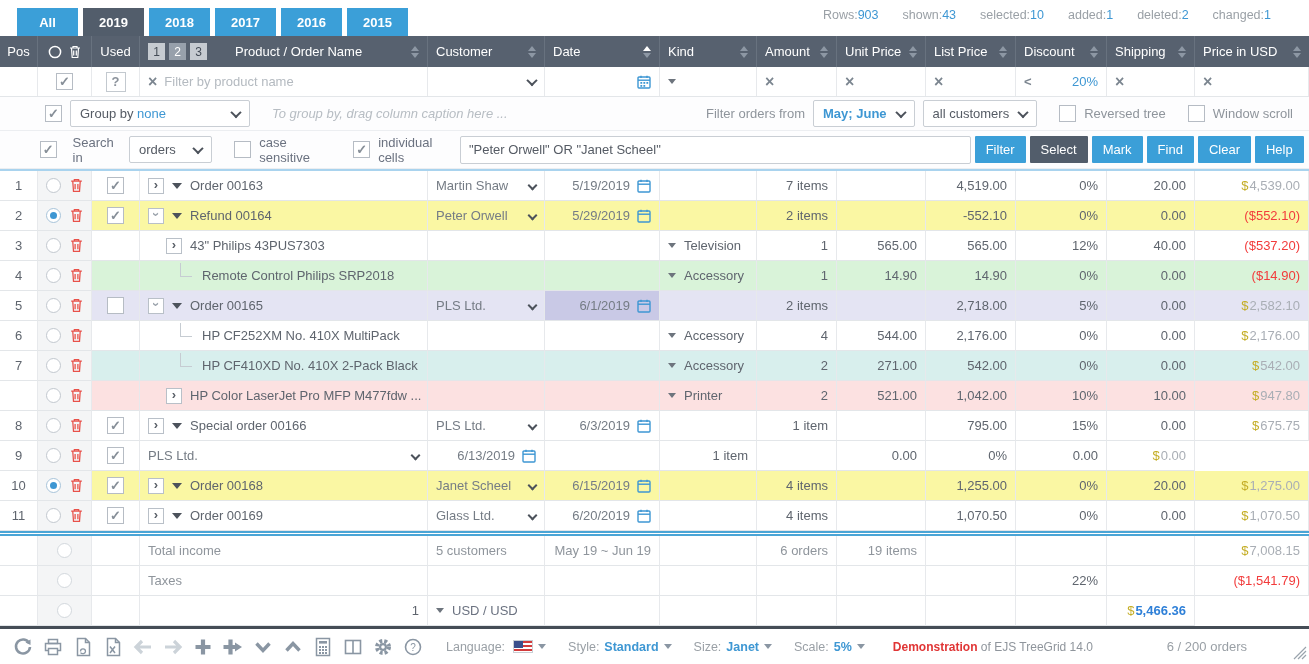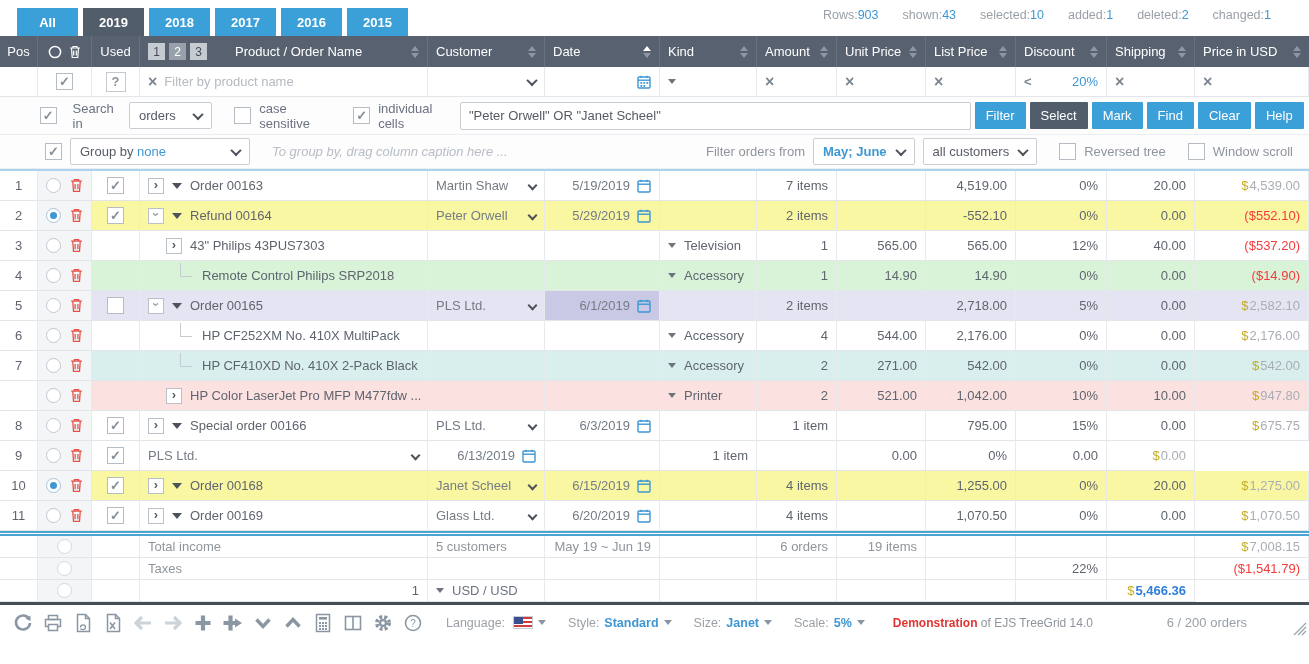--- a/index.html
+++ b/index.html
@@ -86,21 +86,21 @@
   .car { width:0; height:0; border-left:5px solid transparent; border-right:5px solid transparent; border-top:6px solid #4c525b; margin-right:8px; flex:none; }
   .ind2 { padding-left:26px; }
   .lbr { width:12px; height:14px; border-left:1px solid #c6ccd2; border-bottom:1px solid #c6ccd2; margin:-12px 10px 0 0; flex:none; }
   .kt { width:0;height:0;border-left:4px solid transparent;border-right:4px solid transparent;border-top:5px solid #6d747d; margin-right:8px; flex:none; }
   .cchev { margin-left:auto; width:7px; height:7px; border-right:2px solid #4c525b; border-bottom:2px solid #4c525b; transform:rotate(45deg); }
   .dtxt { color:#757c85; }
   .cal { margin-left:7px; flex:none; }
 
   
   .sep { height:5px; border-top:2px solid #4aa5d6; border-bottom:2px solid #4aa5d6; background:#fff; }
-  .fr { height:22px; }
+  .fr { height:30px; }
   .fr .c { border-bottom:1px solid #e3e6e9; color:#8f959c; }
   .fcirc { width:15px; height:15px; border-radius:50%; border:1.5px solid #d3d8dd; background:#fff; flex:none; }
   .darkbar { height:3px; background:#454d56; }
 
   
   .status { height:35px; display:flex; align-items:center; padding:0 10px 0 8px; gap:0; position:relative; background:#fff; }
   .sic { width:30px; display:flex; align-items:center; justify-content:center; cursor:pointer; flex:none; }
   .slbl { color:#9aa0a6; font-size:12.5px; }
   .sval { color:#3e97d3; font-size:12.5px; font-weight:bold; }
   .sdrop { width:0;height:0;border-left:4px solid transparent;border-right:4px solid transparent;border-top:5px solid #8a96a3; margin-left:5px; }
@@ -272,20 +272,52 @@
         <span class="blue" style="margin-left:auto">20%</span>
       </div>
     <div class="c">
         <span class="xic">×</span>
       </div>
     <div class="c">
         <span class="xic">×</span>
       </div>
   </div>
 
+  <div class="trow grow">
+    <span style="width:45px"></span>
+    <span class="cb on"></span>
+    <span class="gap8"></span>
+    <span class="dd" style="width:180px">
+      <span><span>Group by</span> <span class="blue">none</span></span>
+      <span class="chev" style="margin-left:auto"></span>
+    </span>
+    <span class="gap22"></span>
+    <span class="hint">To group by, drag column caption here ...</span>
+    <span style="margin-left:auto" class="lbl">Filter orders from</span>
+    <span class="gap8"></span>
+    <span class="dd">
+        <span class="blue" style="font-weight:bold">May; June</span>
+        <span class="chev"></span>
+      </span>
+    <span class="gap8"></span>
+    <span class="dd">
+        <span>all customers</span>
+        <span class="chev"></span>
+      </span>
+    <span class="gap22"></span>
+    <span class="cb"></span>
+    <span class="gap8"></span>
+    <span class="lbl">Reversed tree</span>
+    <span class="gap22"></span>
+    <span class="cb"></span>
+    <span class="gap8"></span>
+    <span class="lbl">Window scroll</span>
+    <span style="width:16px"></span>
+  </div>
+
   <div class="trow srow">
     <span style="width:45px"></span>
     <span class="cb on"></span>
     <span class="gap16"></span>
     <span class="lbl" style="color:#6b7280">Search in</span>
     <span class="gap8"></span>
     <span class="dd" style="width:92px">
         <span>orders</span>
         <span class="chev" style="margin-left:auto"></span>
       </span>
@@ -299,52 +331,20 @@
     <span class="lbl" style="color:#6b7280">individual cells</span>
     <span class="gap8"></span>
     <input class="sinput" value="&quot;Peter Orwell&quot; OR &quot;Janet Scheel&quot;" style="">
     <button class="btn">Filter</button>
     <button class="btn dark">Select</button>
     <button class="btn">Mark</button>
     <button class="btn">Find</button>
     <button class="btn">Clear</button>
     <button class="btn">Help</button>
     <span style="width:6px"></span>
-  </div>
-
-  <div class="trow grow">
-    <span style="width:45px"></span>
-    <span class="cb on"></span>
-    <span class="gap8"></span>
-    <span class="dd" style="width:180px">
-      <span><span>Group by</span> <span class="blue">none</span></span>
-      <span class="chev" style="margin-left:auto"></span>
-    </span>
-    <span class="gap22"></span>
-    <span class="hint">To group by, drag column caption here ...</span>
-    <span style="margin-left:auto" class="lbl">Filter orders from</span>
-    <span class="gap8"></span>
-    <span class="dd">
-        <span class="blue" style="font-weight:bold">May; June</span>
-        <span class="chev"></span>
-      </span>
-    <span class="gap8"></span>
-    <span class="dd">
-        <span>all customers</span>
-        <span class="chev"></span>
-      </span>
-    <span class="gap22"></span>
-    <span class="cb"></span>
-    <span class="gap8"></span>
-    <span class="lbl">Reversed tree</span>
-    <span class="gap22"></span>
-    <span class="cb"></span>
-    <span class="gap8"></span>
-    <span class="lbl">Window scroll</span>
-    <span style="width:16px"></span>
   </div>
 
   <div class="bluebar"></div>
 
   <div class="gr r">
     <div class="c ce pos">1</div>
     <div class="c ce sel">
         <span class="radio"></span>
         <svg width="13" height="15" viewBox="0 0 12 14">
           <path d="M1 3h10M4 3V1.5h4V3M2.5 3l.7 9.5h5.6L9.5 3M4.7 5.5v5M7.3 5.5v5" fill="none" stroke="#e8514a" stroke-width="1.2"></path>

